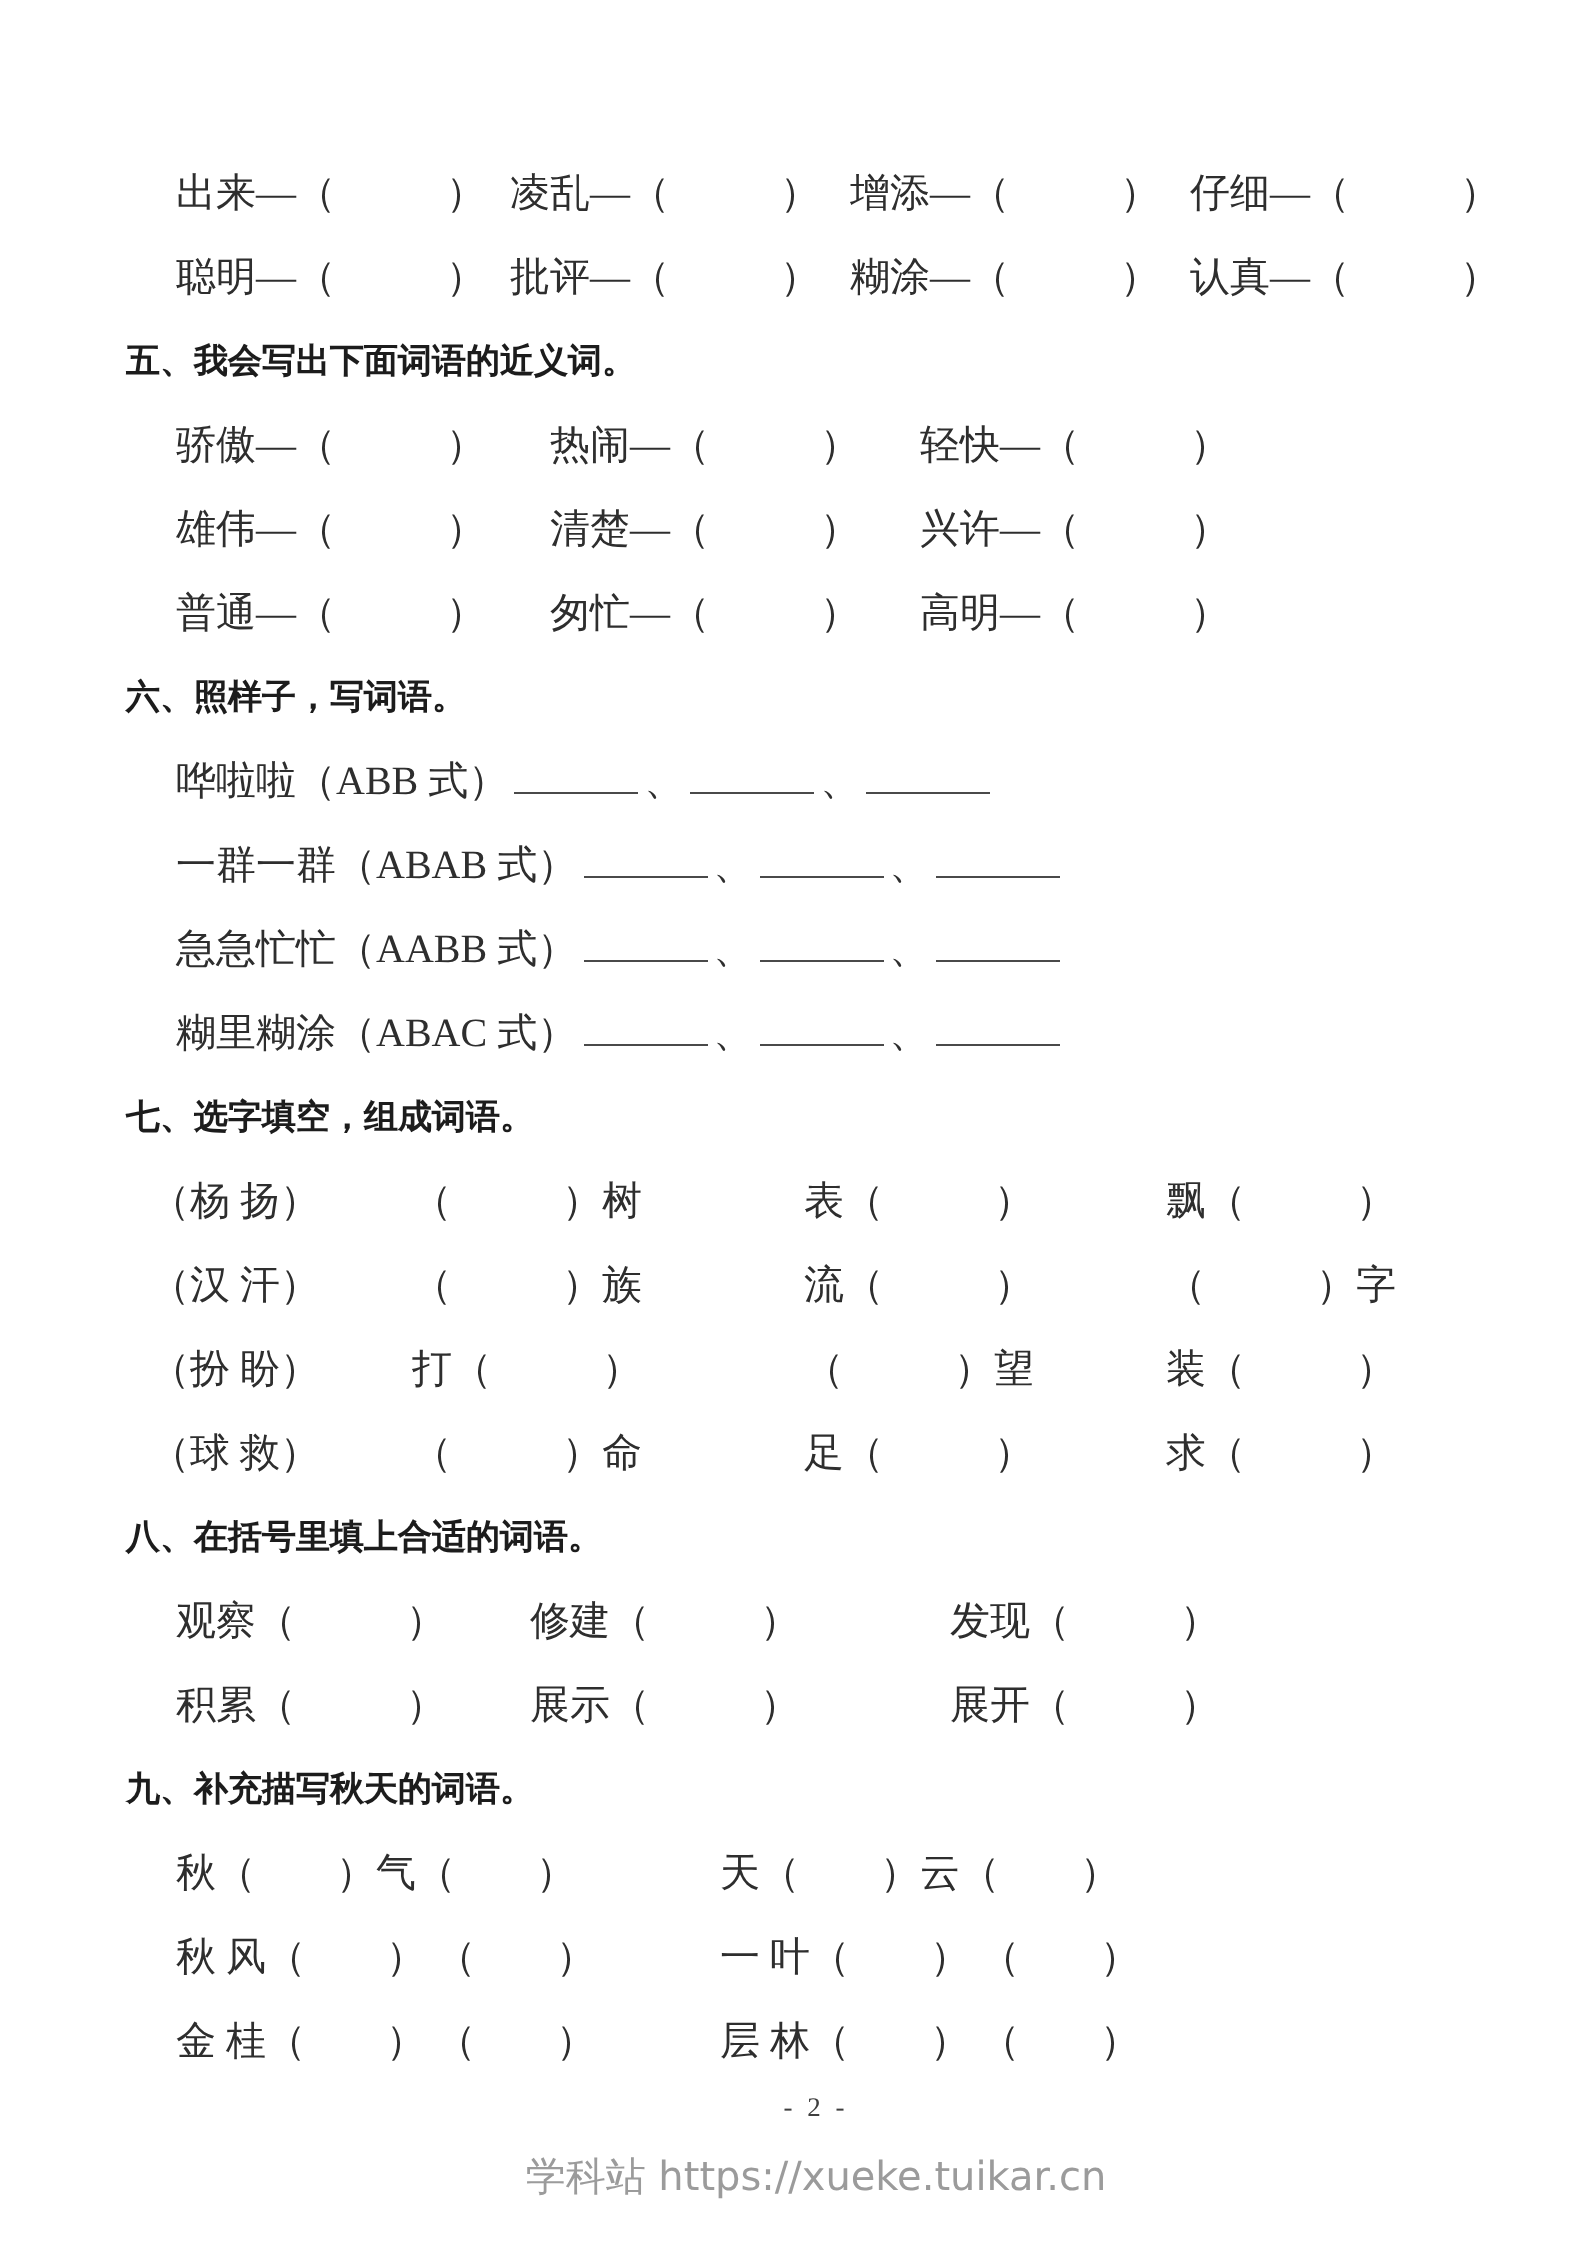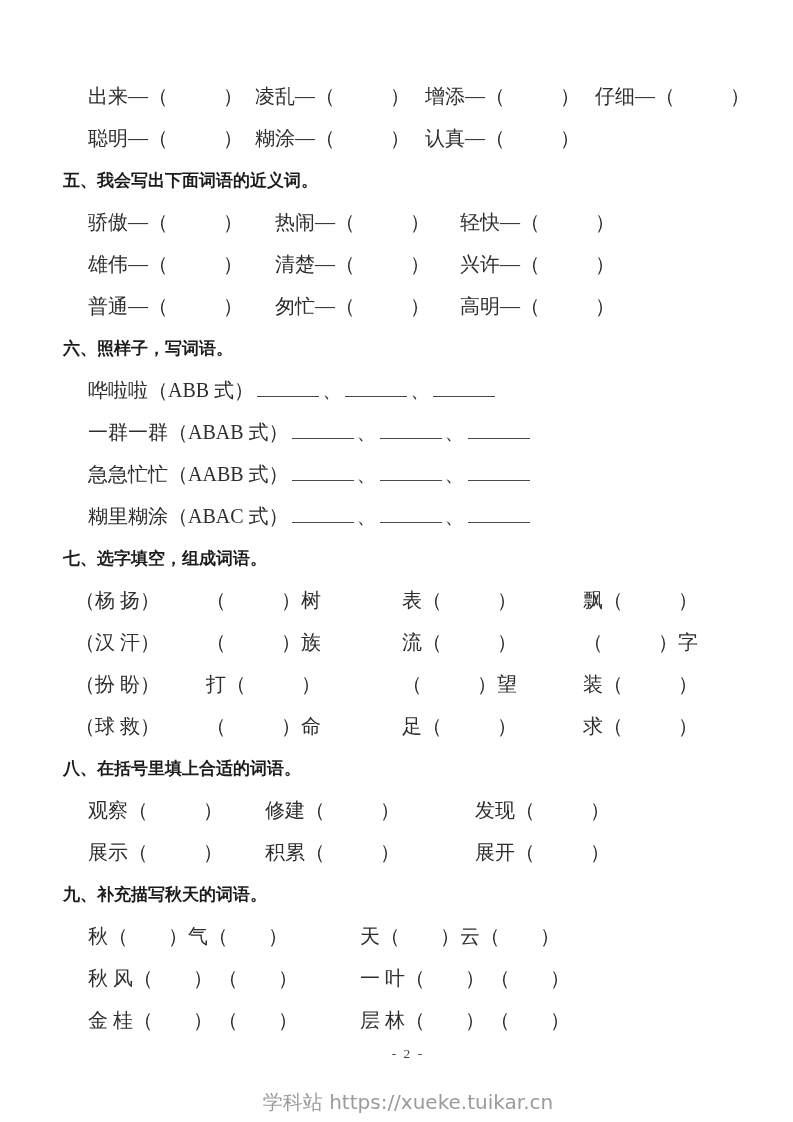--- a/index.html
+++ b/index.html
@@ -68,32 +68,32 @@
     color: #3f3f3f;
     letter-spacing: 2px;
     margin-top: 5px;
     height: 20px;
   }
   .footer {
     text-align: center;
     font-size: 20px;
     color: #9b9b9b;
     font-family: "DejaVu Sans", "Liberation Sans", sans-serif;
-    margin-top: 23px;
+    margin-top: 9px;
   }
 </style>
 </head>
 <body>
 
 <div class="page">
   <div class="content">
 
     <div>
         <div class="line row r-s4"><span class="cell">出来—（<span class="g"></span>）</span><span class="cell">凌乱—（<span class="g"></span>）</span><span class="cell">增添—（<span class="g"></span>）</span><span class="cell">仔细—（<span class="g"></span>）</span></div>
-        <div class="line row r-s4"><span class="cell">聪明—（<span class="g"></span>）</span><span class="cell">糊涂—（<span class="g"></span>）</span><span class="cell">认真—（<span class="g"></span>）</span></div>
+        <div class="line row r-s4"><span class="cell">聪明—（<span class="g"></span>）</span><span class="cell">批评—（<span class="g"></span>）</span><span class="cell">糊涂—（<span class="g"></span>）</span><span class="cell">认真—（<span class="g"></span>）</span></div>
       </div>
 
     <div class="line heading">五、我会写出下面词语的近义词。</div>
     <div>
         <div class="line row r-s5"><span class="cell">骄傲—（<span class="g"></span>）</span><span class="cell">热闹—（<span class="g"></span>）</span><span class="cell">轻快—（<span class="g"></span>）</span></div>
         <div class="line row r-s5"><span class="cell">雄伟—（<span class="g"></span>）</span><span class="cell">清楚—（<span class="g"></span>）</span><span class="cell">兴许—（<span class="g"></span>）</span></div>
         <div class="line row r-s5"><span class="cell">普通—（<span class="g"></span>）</span><span class="cell">匆忙—（<span class="g"></span>）</span><span class="cell">高明—（<span class="g"></span>）</span></div>
       </div>
 
     <div class="line heading">六、照样子，写词语。</div>
@@ -108,21 +108,21 @@
     <div>
         <div class="line row r-s7"><span class="cell">（杨 扬）</span><span class="cell">（<span class="g"></span>）树</span><span class="cell">表（<span class="g"></span>）</span><span class="cell">飘（<span class="g"></span>）</span></div>
         <div class="line row r-s7"><span class="cell">（汉 汗）</span><span class="cell">（<span class="g"></span>）族</span><span class="cell">流（<span class="g"></span>）</span><span class="cell">（<span class="g"></span>）字</span></div>
         <div class="line row r-s7"><span class="cell">（扮 盼）</span><span class="cell">打（<span class="g"></span>）</span><span class="cell">（<span class="g"></span>）望</span><span class="cell">装（<span class="g"></span>）</span></div>
         <div class="line row r-s7"><span class="cell">（球 救）</span><span class="cell">（<span class="g"></span>）命</span><span class="cell">足（<span class="g"></span>）</span><span class="cell">求（<span class="g"></span>）</span></div>
       </div>
 
     <div class="line heading">八、在括号里填上合适的词语。</div>
     <div>
         <div class="line row r-s8"><span class="cell">观察（<span class="g"></span>）</span><span class="cell">修建（<span class="g"></span>）</span><span class="cell">发现（<span class="g"></span>）</span></div>
-        <div class="line row r-s8"><span class="cell">展示（<span class="g"></span>）</span><span class="cell">积累（<span class="g"></span>）</span><span class="cell">展开（<span class="g"></span>）</span></div>
+        <div class="line row r-s8"><span class="cell">积累（<span class="g"></span>）</span><span class="cell">展示（<span class="g"></span>）</span><span class="cell">展开（<span class="g"></span>）</span></div>
       </div>
 
     <div class="line heading">九、补充描写秋天的词语。</div>
     <div>
         <div class="line row r-s9"><span class="cell">秋（<span class="s"></span>）气（<span class="s"></span>）</span><span class="cell">天（<span class="s"></span>）云（<span class="s"></span>）</span></div>
         <div class="line row r-s9"><span class="cell">秋 风（<span class="s"></span>） （<span class="s"></span>）</span><span class="cell">一 叶（<span class="s"></span>） （<span class="s"></span>）</span></div>
         <div class="line row r-s9"><span class="cell">金 桂（<span class="s"></span>） （<span class="s"></span>）</span><span class="cell">层 林（<span class="s"></span>） （<span class="s"></span>）</span></div>
       </div>
 
     <div class="pagenum">- 2 -</div>

